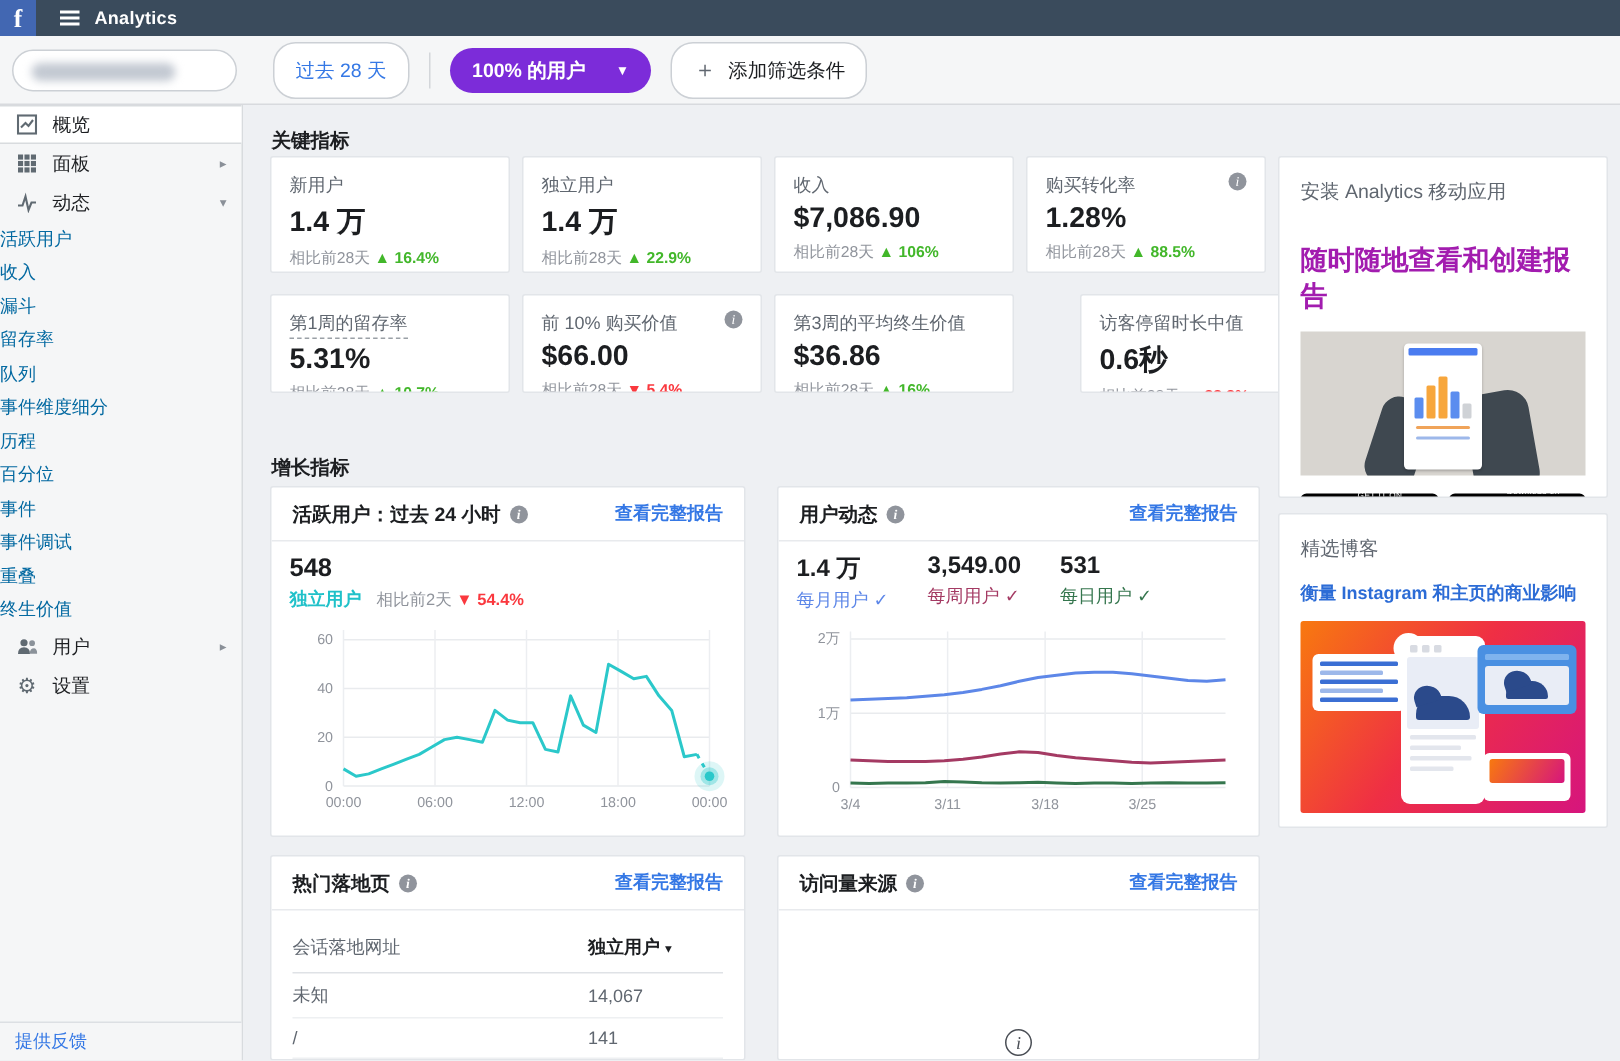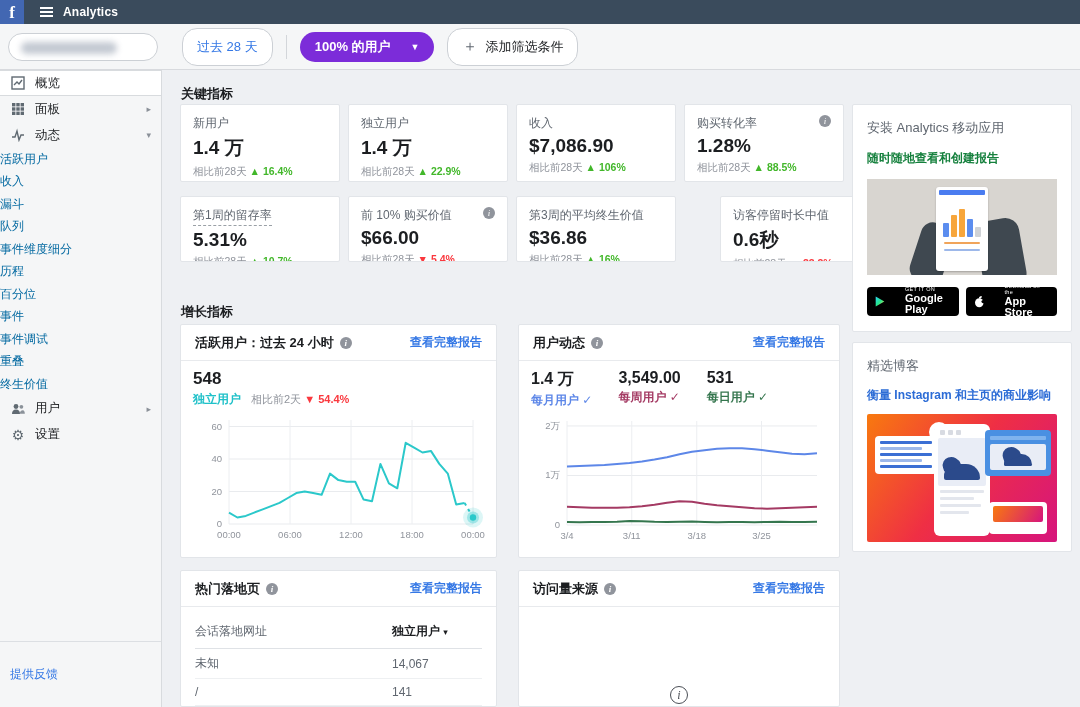--- a/index.html
+++ b/index.html
@@ -26,21 +26,21 @@
   .add-pill { margin-left:13px; color:#1c1e21; }
   .plus-glyph { color:#606770; font-size:15px; margin-right:8px; font-weight:normal; }
 
   
   .sidebar { position:absolute; left:0; top:70px; width:162px; height:637px; background:#f5f6f7; border-right:1px solid #d8dbde; font-size:12.5px; color:#1c1e21; }
   .side-item { position:relative; display:flex; align-items:center; height:26px; padding:0 10px; cursor:pointer; }
   .side-item.sel { background:#fff; border-top:1px solid #d8dbde; border-bottom:1px solid #d8dbde; }
   .side-item .ic { width:16px; height:16px; margin-right:9px; display:flex; align-items:center; justify-content:center; color:#606a72; }
   .side-item .chev { position:absolute; right:10px; color:#8a9098; font-size:9px; }
   .side-sub { display:flex; align-items:center; height:22.5px; color:#0369a1; font-size:12px; cursor:pointer; }
-  .feedback { position:absolute; left:0; bottom:0; width:100%; border-top:1px solid #dcdfe3; padding:24px 10px; color:#3578e5; font-size:12px; cursor:pointer; background:#f5f6f7; }
+  .feedback { position:absolute; left:0; bottom:0; width:100%; border-top:1px solid #dcdfe3; padding:4px 10px; color:#3578e5; font-size:12px; cursor:pointer; background:#f5f6f7; }
   .gear-glyph { font-size:14px; }
 
   
   .card { position:absolute; background:#fff; border:1px solid #e2e5e9; border-radius:2px; overflow:hidden; }
   .section-h { position:absolute; font-size:13px; font-weight:bold; color:#1c1e21; }
 
   
   .m-card { padding:10px 12px; cursor:pointer; }
   .m-label { font-size:12px; color:#606770; display:flex; }
   .m-label .lbl-txt.underl { border-bottom:1px dashed #9aa0a6; padding-bottom:1px; }
@@ -57,38 +57,38 @@
   .head-title { font-size:13px; font-weight:bold; color:#1c1e21; display:flex; align-items:center; gap:6px; }
   .head-link { margin-left:auto; font-size:12px; font-weight:bold; color:#3578e5; cursor:pointer; }
   .chart-body { padding:8px 12px 0 12px; }
   .stat-big { font-size:17px; font-weight:bold; color:#1c1e21; }
   .stat-line { font-size:12px; margin-top:2px; display:flex; align-items:center; gap:10px; }
   .stat-name { font-weight:bold; }
   .cmp-gray { color:#90949c; font-size:11px; }
   .stats-row { display:flex; gap:26px; }
   .stats-row .st { cursor:pointer; }
   .stats-row .st-v { font-size:16px; font-weight:bold; color:#1c1e21; }
-  .stats-row .st-l { font-size:12px; font-weight:bold; margin-top:2px; }
+  .stats-row .st-l { font-size:12px; font-weight:normal; margin-top:2px; }
   svg.chart { overflow:visible; display:block; margin-top:4px; }
 
   
   .tbl { width:100%; border-collapse:collapse; font-size:12px; margin-top:10px; }
   .tbl th { text-align:left; font-weight:normal; color:#606770; padding:6px 0 8px 0; border-bottom:1px solid #dfe2e6; }
   .tbl th.c2 { font-weight:bold; color:#1c1e21; }
   .tbl td { color:#606770; padding:6px 0; border-bottom:1px solid #eef0f2; }
   .tbl .c2 { width:90px; }
   .tbl-wrap { padding:0 14px; }
   .sort-caret { font-size:9px; color:#1c1e21; }
 
   .big-info { position:absolute; left:50%; bottom:2px; transform:translateX(-50%); width:18px; height:18px; border:1.4px solid #4b4f56; border-radius:50%; color:#4b4f56; font-family:"Liberation Serif",serif; font-style:italic; font-size:12px; display:flex; align-items:center; justify-content:center; }
 
   
   .rr-pad { padding:14px; }
   .rr-heading { font-size:13px; color:#606770; }
-  .rr-sub { font-size:12px; font-weight:bold; color:#15803d; margin-top:13px; }
+  .rr-sub { font-size:18px; font-weight:bold; color:#a21caf; margin-top:24px; }
   .promo-illu { margin-top:12px; height:96px; background:#d8d5d0; position:relative; overflow:hidden; }
   .hand1 { position:absolute; left:48px; top:44px; width:34px; height:60px; background:#3f4850; border-radius:12px 4px 4px 12px; transform:rotate(18deg); }
   .hand2 { position:absolute; right:34px; top:40px; width:44px; height:70px; background:#3f4850; border-radius:14px; transform:rotate(-10deg); }
   .phone { position:absolute; left:50%; top:8px; transform:translateX(-50%); width:52px; height:84px; background:#fff; border-radius:3px; box-shadow:0 1px 2px rgba(0,0,0,.25); padding:3px; }
   .phone-top { height:5px; background:#4a7cf0; border-radius:1px; }
   .phone-bars { display:flex; align-items:flex-end; gap:2px; height:34px; margin-top:8px; padding:0 4px; }
   .phone-bars i { display:block; width:6px; border-radius:1px; }
   .squig { height:2px; margin:5px 5px 0 5px; border-radius:1px; }
   .badges { display:flex; gap:7px; margin-top:12px; }
   .badge { height:29px; background:#000; border-radius:4px; color:#fff; display:flex; align-items:center; padding:0 8px; gap:20px; flex:1; cursor:pointer; }
@@ -181,20 +181,21 @@
         <svg width="14" height="14" viewBox="0 0 14 14">
             <polyline points="1,9 4,9 6,3 8,12 10,7 13,7" fill="none" stroke="#606a72" stroke-width="1.4"></polyline>
           </svg>
       </span>
       <span>动态</span>
       <span class="chev">▾</span>
     </div>
     <div class="side-sub">活跃用户</div>
     <div class="side-sub">收入</div>
     <div class="side-sub">漏斗</div>
+    <div class="side-sub">留存率</div>
     <div class="side-sub">队列</div>
     <div class="side-sub">事件维度细分</div>
     <div class="side-sub">历程</div>
     <div class="side-sub">百分位</div>
     <div class="side-sub">事件</div>
     <div class="side-sub">事件调试</div>
     <div class="side-sub">重叠</div>
     <div class="side-sub">终生价值</div>
     <div class="side-item">
       <span class="ic">

